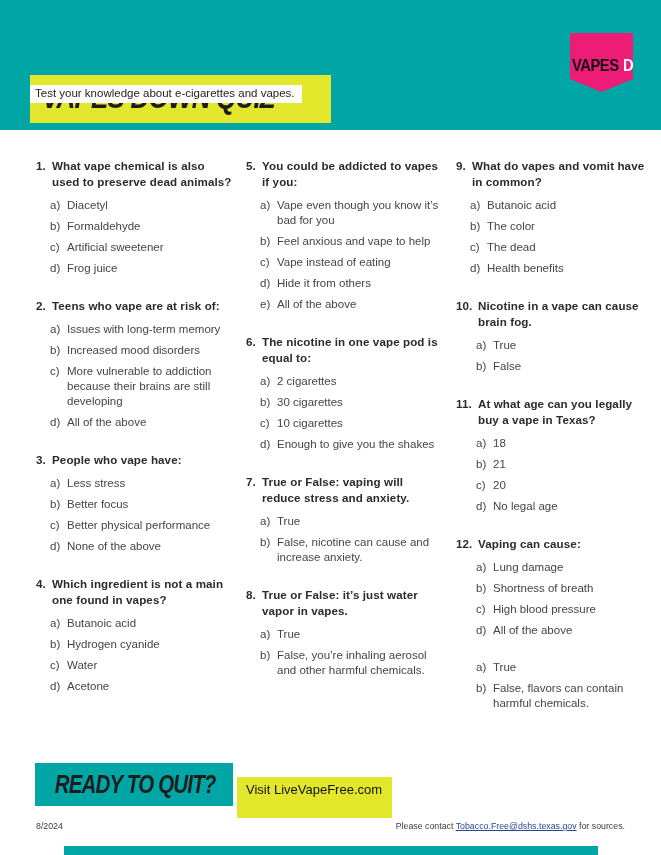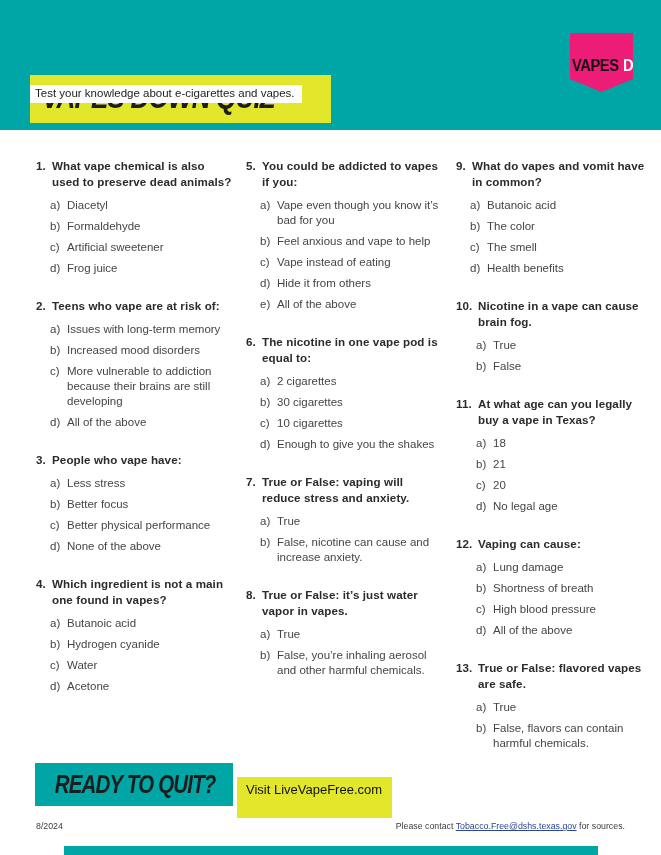--- a/index.html
+++ b/index.html
@@ -265,21 +265,21 @@
             <div class="opt">
               <span>a)</span>
               <span>Butanoic acid</span>
             </div>
             <div class="opt">
               <span>b)</span>
               <span>The color</span>
             </div>
             <div class="opt">
               <span>c)</span>
-              <span>The smell</span>
+              <span>The dead</span>
             </div>
             <div class="opt">
               <span>d)</span>
               <span>Health benefits</span>
             </div>
           </div>
         </div>
         <div class="q wide">
           <div class="q-head">
             <span class="q-num">10.</span>
@@ -338,24 +338,20 @@
               <span>c)</span>
               <span>High blood pressure</span>
             </div>
             <div class="opt">
               <span>d)</span>
               <span>All of the above</span>
             </div>
           </div>
         </div>
         <div class="q wide">
-          <div class="q-head">
-            <span class="q-num">13.</span>
-            <span class="q-text">True or False: flavored vapes are safe.</span>
-          </div>
           <div class="opts">
             <div class="opt">
               <span>a)</span>
               <span>True</span>
             </div>
             <div class="opt">
               <span>b)</span>
               <span>False, flavors can contain harmful chemicals.</span>
             </div>
           </div>

